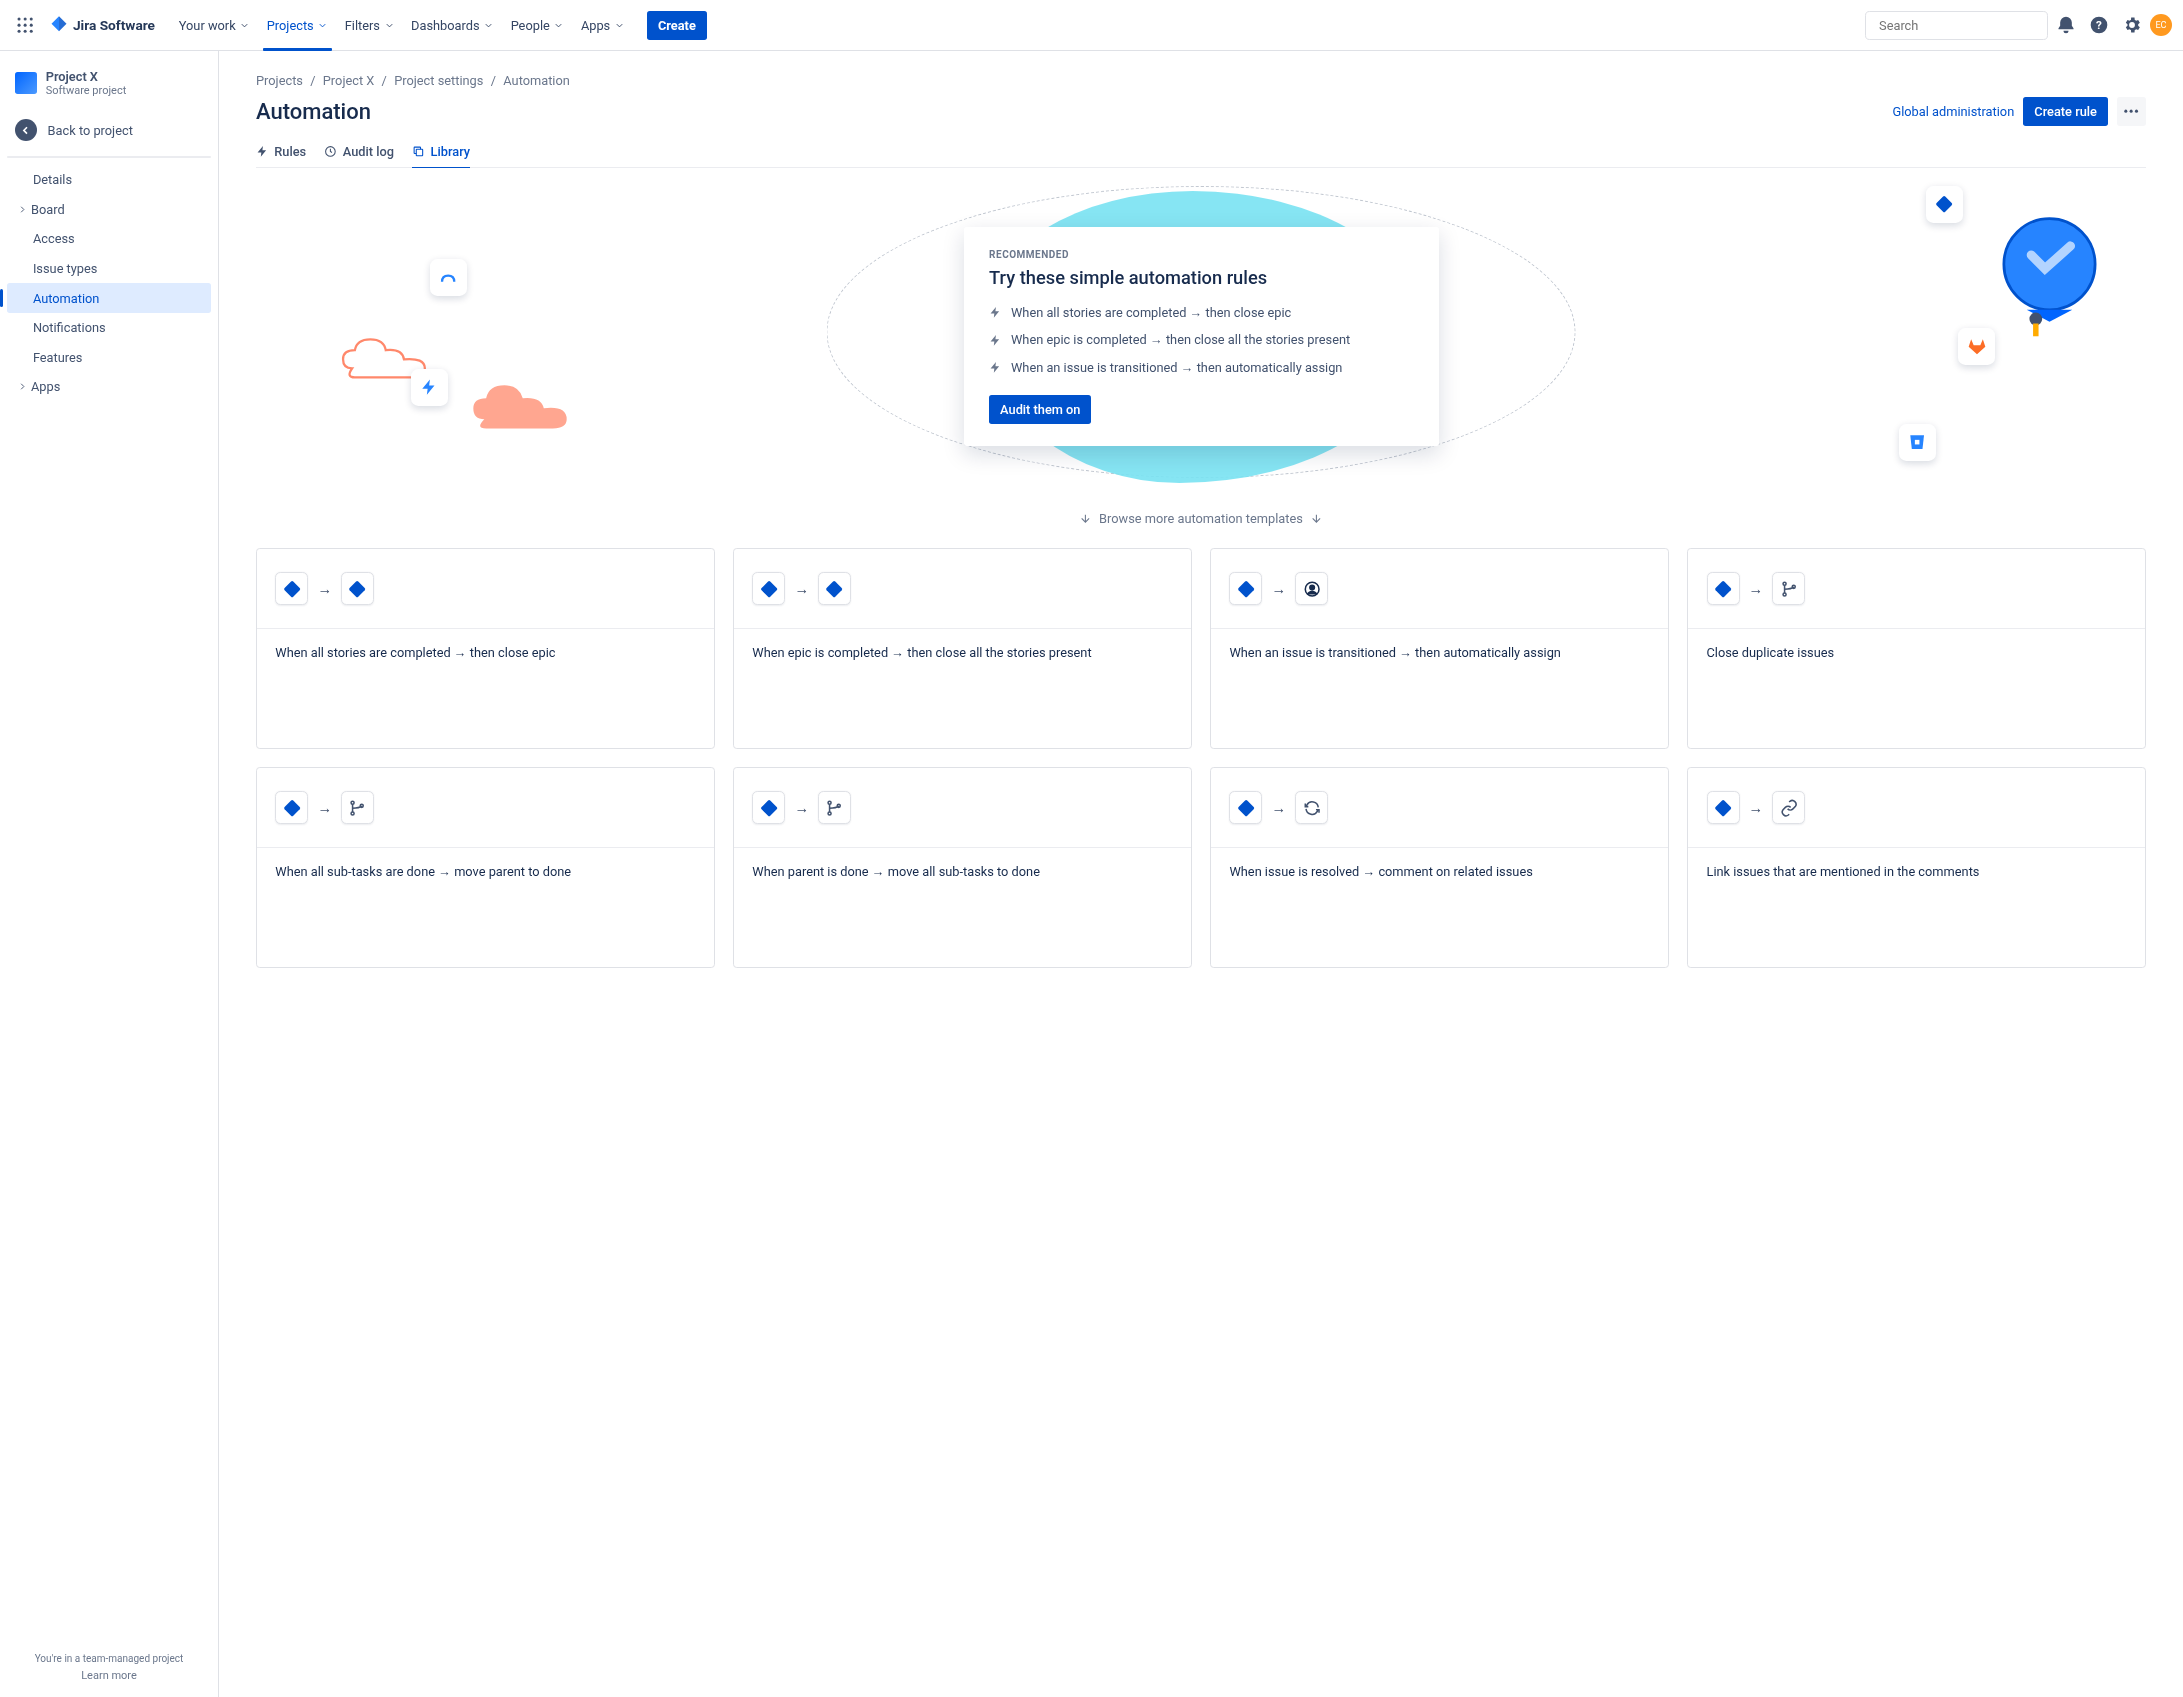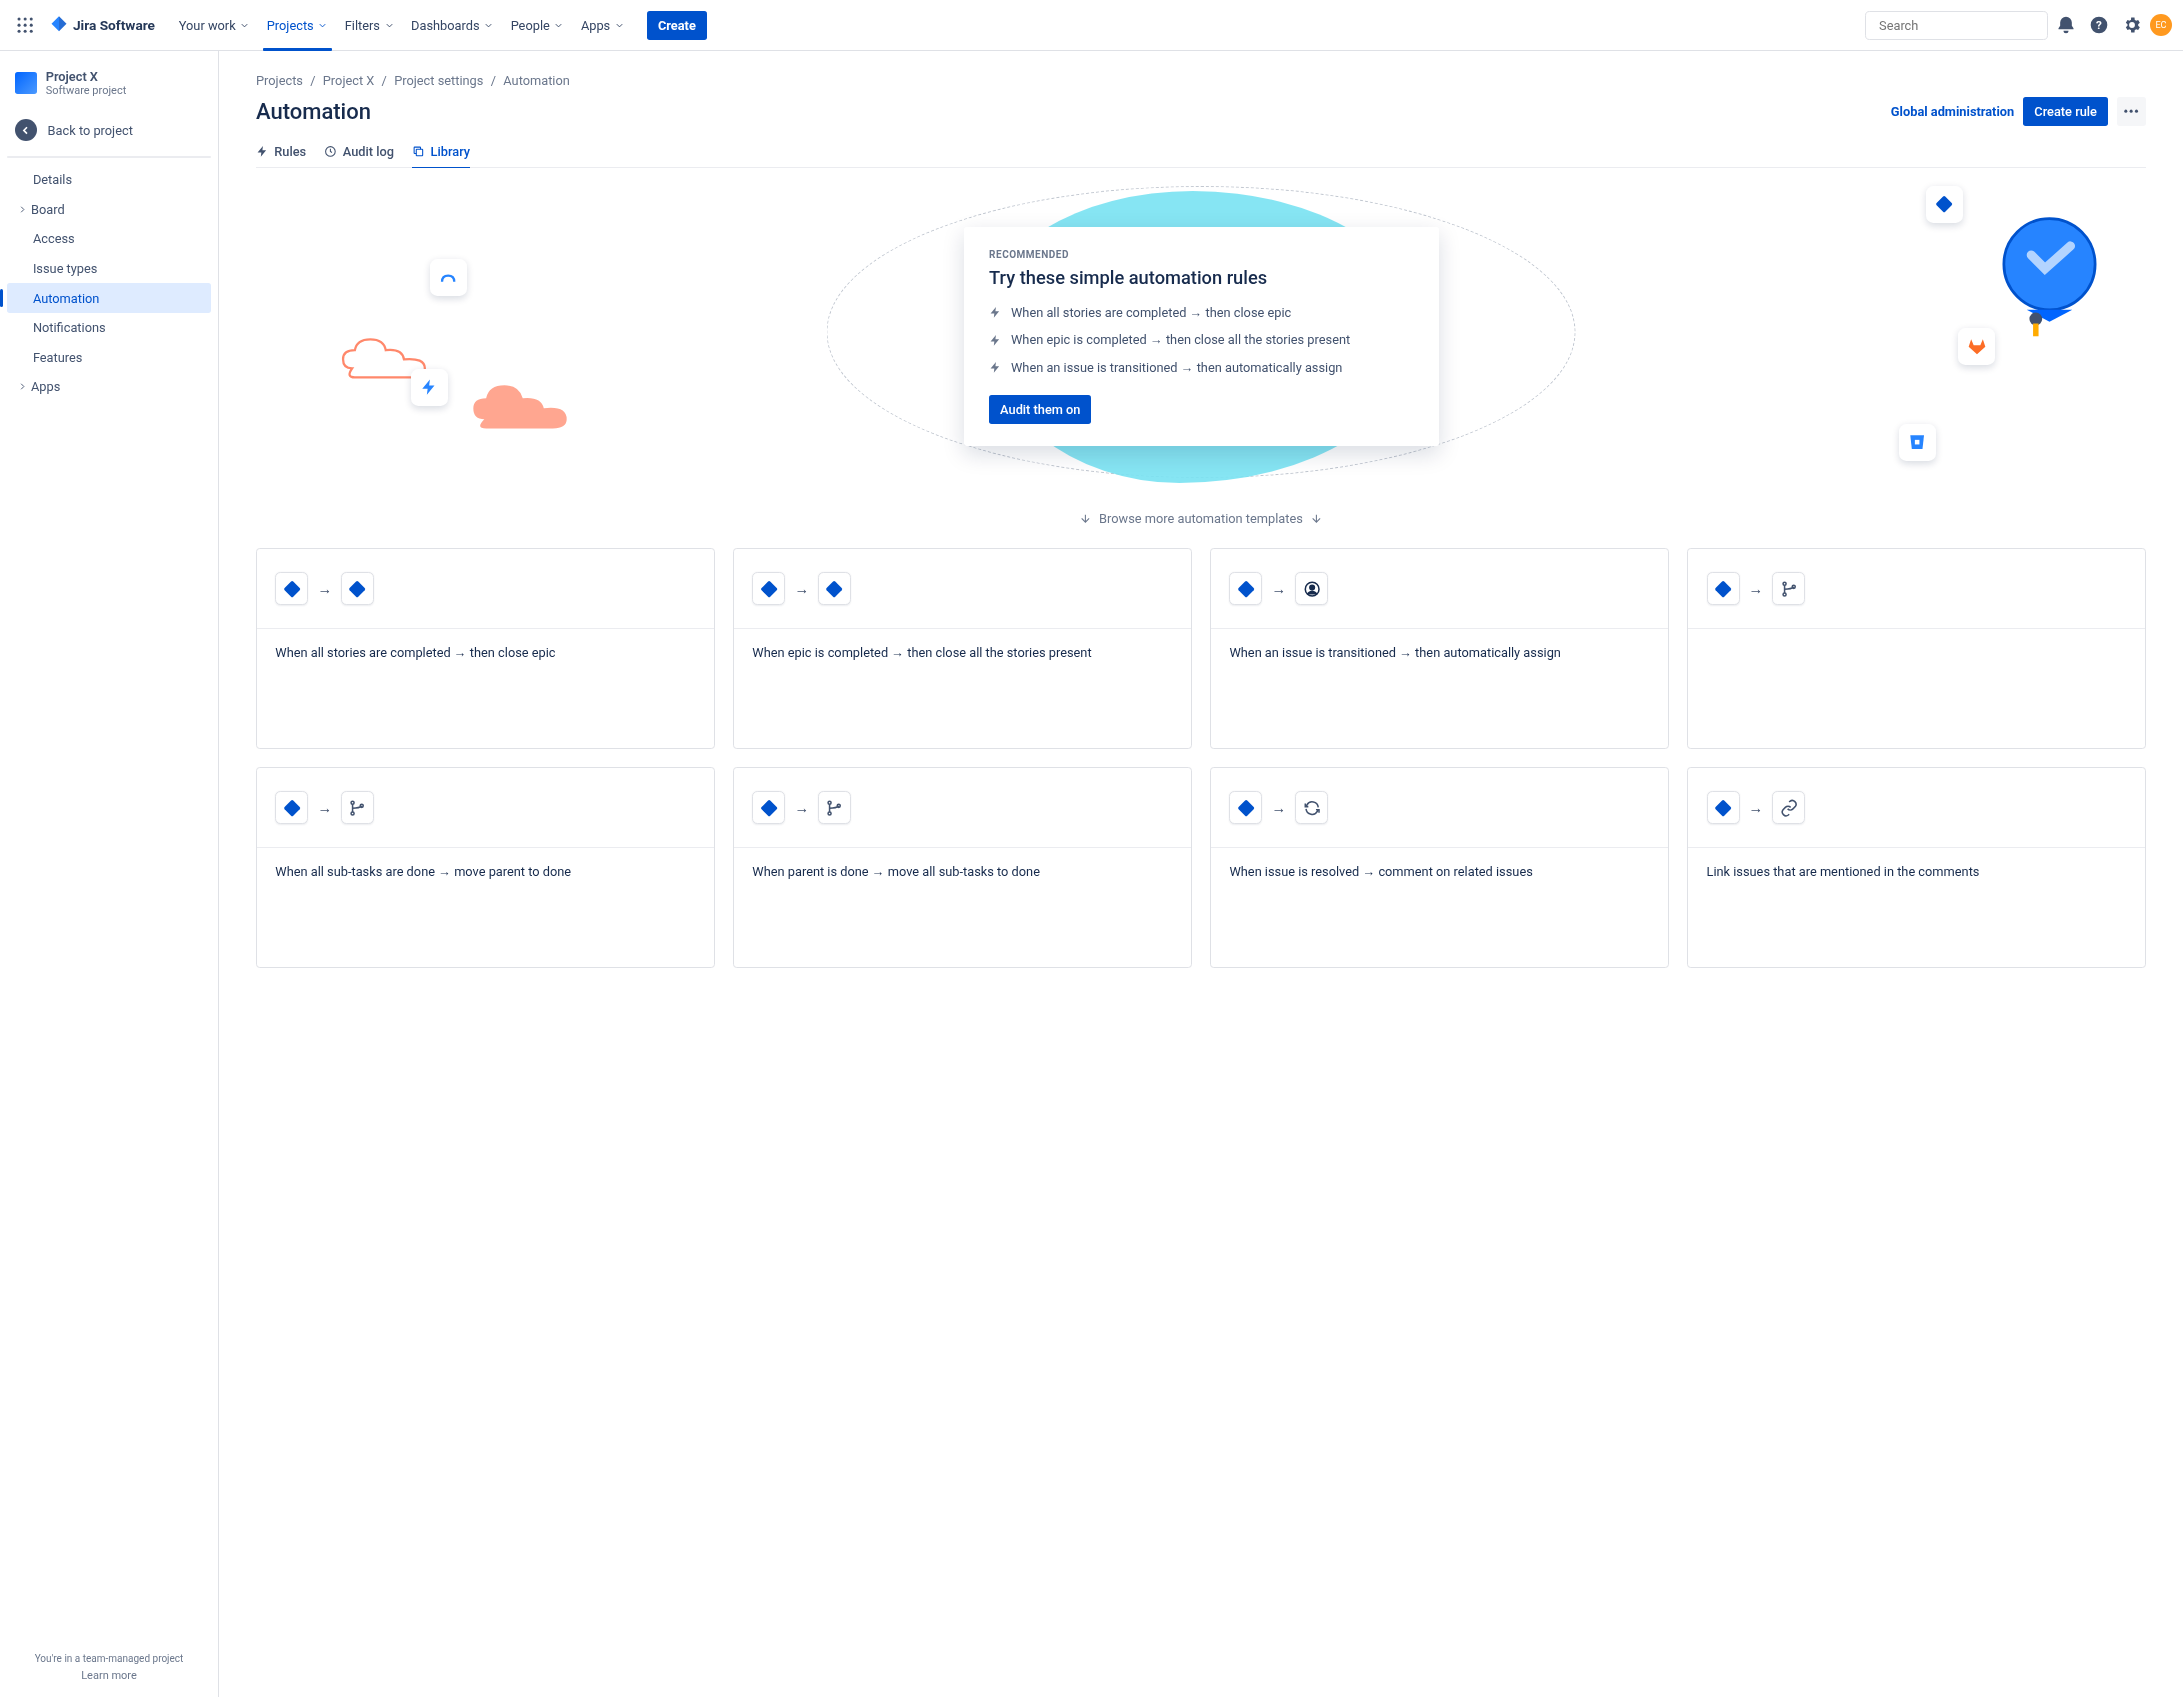--- a/index.html
+++ b/index.html
@@ -34,21 +34,21 @@
 .chev{width:16.4px;display:inline-flex;justify-content:center}
 .sidebar-footer{margin-top:auto;text-align:center;padding:7.3px;font-size:10px;color:#6B778C}
 .sidebar-footer a{display:block;margin-top:5.5px;color:#6B778C;text-decoration:none;font-size:11px}
 .main{flex:1;overflow-y:auto;padding:22px 37px}
 .breadcrumbs{display:flex;align-items:center;gap:7.3px;font-size:12.8px;color:#6B778C;margin-bottom:9.1px}
 .breadcrumbs .sep{color:#6B778C}
 .bc-item{cursor:pointer}
 .page-header{display:flex;align-items:center;margin-bottom:11px}
 .page-title{font-size:22px;font-weight:500;color:#172B4D}
 .header-actions{margin-left:auto;display:flex;align-items:center;gap:9.1px}
-.link-btn{color:#0052CC;font-size:12.8px;cursor:pointer;font-weight:700}
+.link-btn{color:#0052CC;font-size:12.8px;cursor:pointer;font-weight:400}
 .primary-btn{background:#0052CC;color:#fff;border:none;padding:0 11px;height:29px;border-radius:2.7px;font-weight:500;font-size:12.8px;cursor:pointer}
 .more-btn{width:29px;height:29px;background:#091e420a;border-radius:2.7px;display:flex;align-items:center;justify-content:center;cursor:pointer}
 .tabs{display:flex;gap:18.3px;border-bottom:1.8px solid #ebecf0;margin-bottom:0}
 .tab{padding:7.3px 0;cursor:pointer;display:flex;align-items:center;gap:5.5px;font-size:12.8px;color:#42526E;position:relative;font-weight:500}
 .tab.active{color:#0052CC}
 .tab.active::after{content:"";position:absolute;bottom:-1.8px;left:0;right:0;height:1.8px;background:#0052CC}
 .hero-area{position:relative;height:338px;display:flex;align-items:center;justify-content:center;margin-top:0;overflow:hidden}
 .hero-bg{position:absolute;inset:0;display:flex;align-items:center;justify-content:center}
 .blob{width:439px;height:292px;background:#79E2F2;border-radius:48% 52% 55% 45% / 45% 48% 52% 55%;opacity:0.9}
 .dashed-circle{position:absolute;width:749px;height:292px;border:1.8px dashed #C1C7D0;border-radius:50%;top:18.3px;left:50%;transform:translateX(-50%)}
@@ -420,20 +420,21 @@
             <span class="arrow-mini">→</span>
             <div class="mini-icon">
               <svg width="18.3" height="18.3" viewBox="0 0 24 24" fill="none" stroke="#42526E" stroke-width="2">
                 <circle cx="6" cy="5" r="2"></circle>
                 <circle cx="6" cy="19" r="2"></circle>
                 <circle cx="18" cy="9" r="2"></circle>
                 <path d="M6 7v10M6 12c5 0 10-1 12-3"></path>
               </svg>
             </div>
           </div>
+          <div class="card-body">Close duplicate issues</div>
         </div>
         <div class="template-card">
           <div class="card-top">
             <div class="mini-icon">
               <svg width="18.3" height="18.3" viewBox="0 0 24 24" fill="#0052CC">
                 <rect x="4" y="4" width="16" height="16" rx="2" transform="rotate(45 12 12)"></rect>
               </svg>
             </div>
             <span class="arrow-mini">→</span>
             <div class="mini-icon">

